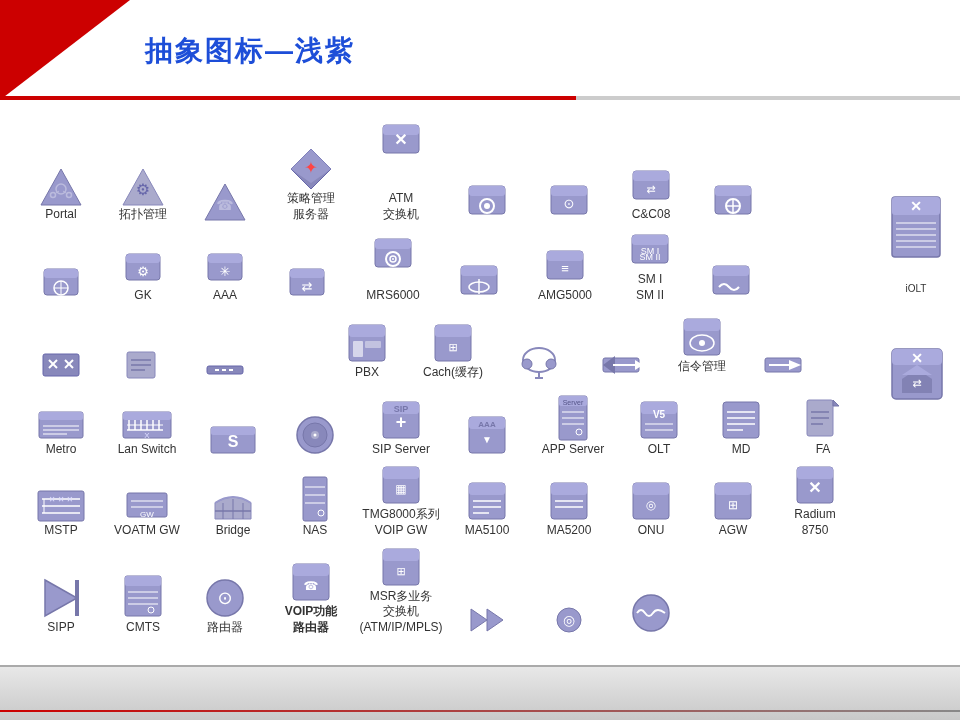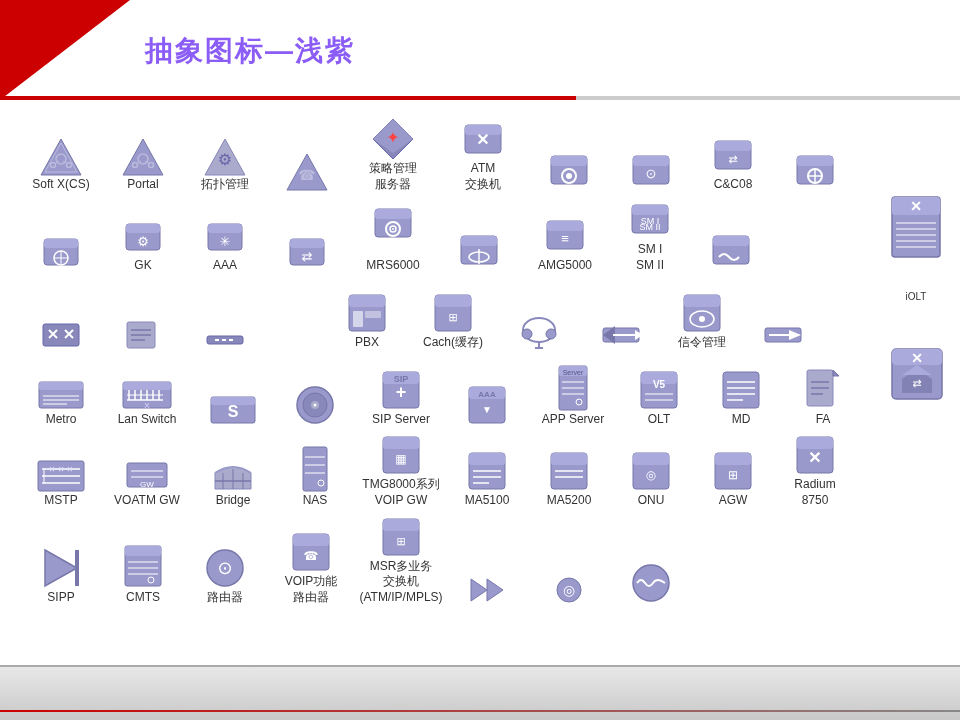--- a/index.html
+++ b/index.html
@@ -24,21 +24,21 @@
       top: 0; left: 0;
       width: 130px; height: 100px;
       background: #cc0000;
       clip-path: polygon(0 0, 100% 0, 0 100%);
     }
     .header-title {
       position: absolute;
       top: 32px; left: 145px;
       font-size: 28px;
       font-weight: bold;
-      color: #8b5cf6;
+      color: #1d4ed8;
       letter-spacing: 2px;
     }
     .header-border {
       position: absolute;
       bottom: 0; left: 0; right: 0;
       height: 4px;
       background: linear-gradient(to right, #cc0000 0%, #cc0000 60%, #cccccc 60%);
     }
 
     
@@ -86,49 +86,37 @@
 
     
     svg.tri-icon {
       width: 44px;
       height: 40px;
     }
 
     .side-label {
       font-size: 10px;
       color: #333;
-      margin-top: 16px;
+      margin-top: 8px;
       text-align: center;
     }
   </style>
 </head>
 <body>
 
 <div class="header">
   <div class="header-red-triangle"></div>
   <div class="header-title">抽象图标—浅紫</div>
   <div class="header-border"></div>
 </div>
 
 <div class="main">
 
   <div class="icon-row" style="margin-bottom:2px;align-items:flex-end;">
 
-    <div class="icon-item">
-      <svg class="tri-icon" viewBox="0 0 44 40">
-        <polygon points="22,2 42,38 2,38" fill="#9999cc" stroke="#7777aa" stroke-width="1"></polygon>
-        <polygon points="22,6 38,35 6,35" fill="none" stroke="#bbbbdd" stroke-width="1"></polygon>
-        <circle cx="22" cy="22" r="5" fill="none" stroke="#bbbbdd" stroke-width="1.5"></circle>
-        <circle cx="14" cy="28" r="2.5" fill="none" stroke="#bbbbdd" stroke-width="1.5"></circle>
-        <circle cx="30" cy="28" r="2.5" fill="none" stroke="#bbbbdd" stroke-width="1.5"></circle>
-        <line x1="17" y1="26" x2="20" y2="24" stroke="#bbbbdd" stroke-width="1"></line>
-        <line x1="27" y1="26" x2="24" y2="24" stroke="#bbbbdd" stroke-width="1"></line>
-      </svg>
-      <div class="icon-label">Soft X(CS)</div>
-    </div>
 
     <div class="icon-item">
       <svg class="tri-icon" viewBox="0 0 44 40">
         <polygon points="22,2 42,38 2,38" fill="#9999cc" stroke="#7777aa" stroke-width="1"></polygon>
         <circle cx="22" cy="22" r="5" fill="none" stroke="#bbbbdd" stroke-width="1.5"></circle>
         <circle cx="14" cy="28" r="2.5" fill="none" stroke="#bbbbdd" stroke-width="1.5"></circle>
         <circle cx="30" cy="28" r="2.5" fill="none" stroke="#bbbbdd" stroke-width="1.5"></circle>
         <line x1="17" y1="26" x2="20" y2="24" stroke="#bbbbdd" stroke-width="1"></line>
         <line x1="27" y1="26" x2="24" y2="24" stroke="#bbbbdd" stroke-width="1"></line>
       </svg>
@@ -160,21 +148,21 @@
       <div class="icon-label" style="white-space:pre-line;">策略管理
 服务器</div>
     </div>
 
     <div class="icon-item" style="width:90px;">
       <svg width="44" height="44" viewBox="0 0 44 44">
         <rect x="4" y="8" width="36" height="28" rx="3" fill="#9999cc" stroke="#7777aa" stroke-width="1"></rect>
         <rect x="4" y="8" width="36" height="10" rx="3" fill="#aaaadd"></rect>
         <text x="22" y="28" text-anchor="middle" font-size="16" fill="white" font-weight="bold">✕</text>
       </svg>
-      <div class="icon-label" style="white-space:pre-line;">ATM
+      <div class="icon-label" style="white-space:pre-line;margin-top:30px;">ATM
 交换机</div>
     </div>
 
     <div class="icon-item">
       <svg width="44" height="44" viewBox="0 0 44 44">
         <rect x="4" y="8" width="36" height="28" rx="3" fill="#9999cc" stroke="#7777aa" stroke-width="1"></rect>
         <rect x="4" y="8" width="36" height="10" rx="3" fill="#aaaadd"></rect>
         <circle cx="22" cy="28" r="7" fill="none" stroke="white" stroke-width="2"></circle>
         <circle cx="22" cy="28" r="3" fill="white"></circle>
       </svg>
@@ -369,21 +357,21 @@
     <div class="icon-item">
       <svg width="44" height="30" viewBox="0 0 44 30">
         <rect x="4" y="8" width="36" height="14" rx="2" fill="#9999cc" stroke="#7777aa" stroke-width="1"></rect>
         <polygon points="4,15 16,6 16,24" fill="#7777aa"></polygon>
         <line x1="14" y1="15" x2="36" y2="15" stroke="white" stroke-width="2"></line>
         <polygon points="36,10 44,15 36,20" fill="white"></polygon>
       </svg>
       <div class="icon-label"></div>
     </div>
 
-    <div class="icon-item" style="width:80px;">
+    <div class="icon-item" style="width:80px;justify-content:center;">
       <svg width="44" height="44" viewBox="0 0 44 44">
         <rect x="4" y="4" width="36" height="36" rx="3" fill="#9999cc" stroke="#7777aa" stroke-width="1"></rect>
         <rect x="4" y="4" width="36" height="12" rx="3" fill="#aaaadd"></rect>
         <ellipse cx="22" cy="28" rx="12" ry="8" fill="none" stroke="white" stroke-width="1.5"></ellipse>
         <circle cx="22" cy="28" r="3" fill="white"></circle>
       </svg>
       <div class="icon-label">信令管理</div>
     </div>
 
     <div class="icon-item">
@@ -649,21 +637,21 @@
       </svg>
       <div class="icon-label">路由器</div>
     </div>
 
     <div class="icon-item" style="width:90px;">
       <svg width="44" height="44" viewBox="0 0 44 44">
         <rect x="4" y="4" width="36" height="36" rx="3" fill="#9999cc" stroke="#7777aa" stroke-width="1"></rect>
         <rect x="4" y="4" width="36" height="12" rx="3" fill="#aaaadd"></rect>
         <text x="22" y="30" text-anchor="middle" font-size="12" fill="white">☎</text>
       </svg>
-      <div class="icon-label" style="white-space:pre-line;">VOIP功能
+      <div class="icon-label" style="white-space:pre-line;font-weight:bold;">VOIP功能
 路由器</div>
     </div>
 
     <div class="icon-item" style="width:90px;">
       <svg width="44" height="44" viewBox="0 0 44 44">
         <rect x="4" y="4" width="36" height="36" rx="3" fill="#9999cc" stroke="#7777aa" stroke-width="1"></rect>
         <rect x="4" y="4" width="36" height="12" rx="3" fill="#aaaadd"></rect>
         <text x="22" y="30" text-anchor="middle" font-size="11" fill="white">⊞</text>
       </svg>
       <div class="icon-label" style="white-space:pre-line;">MSR多业务

